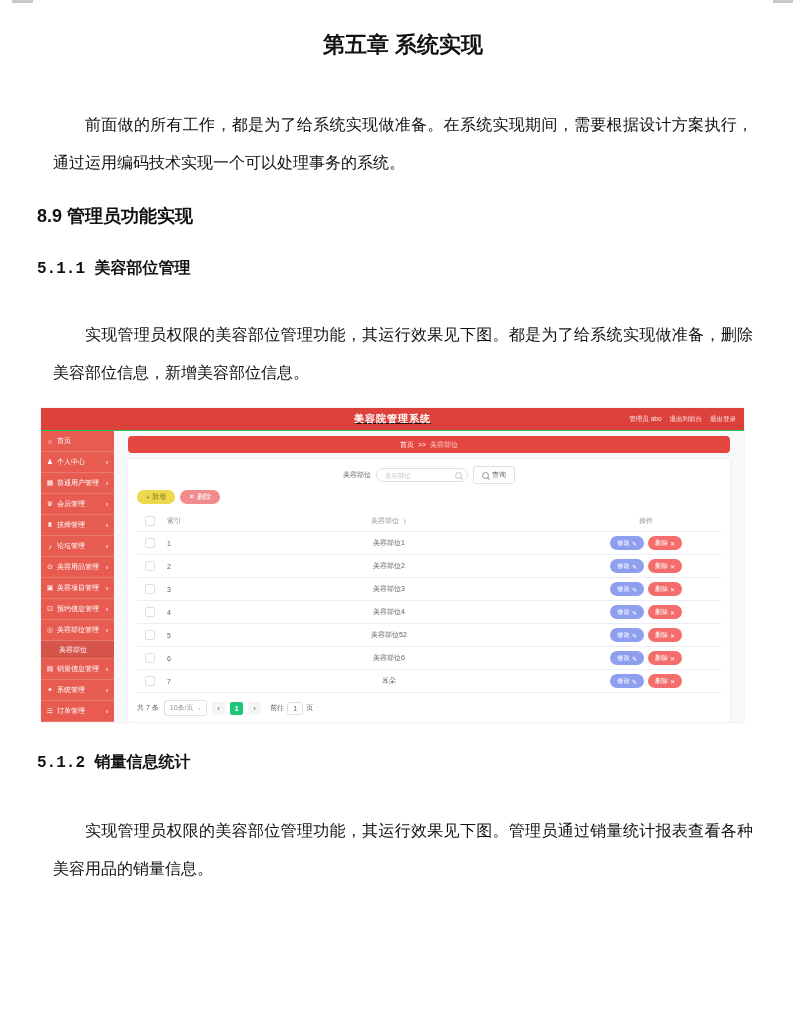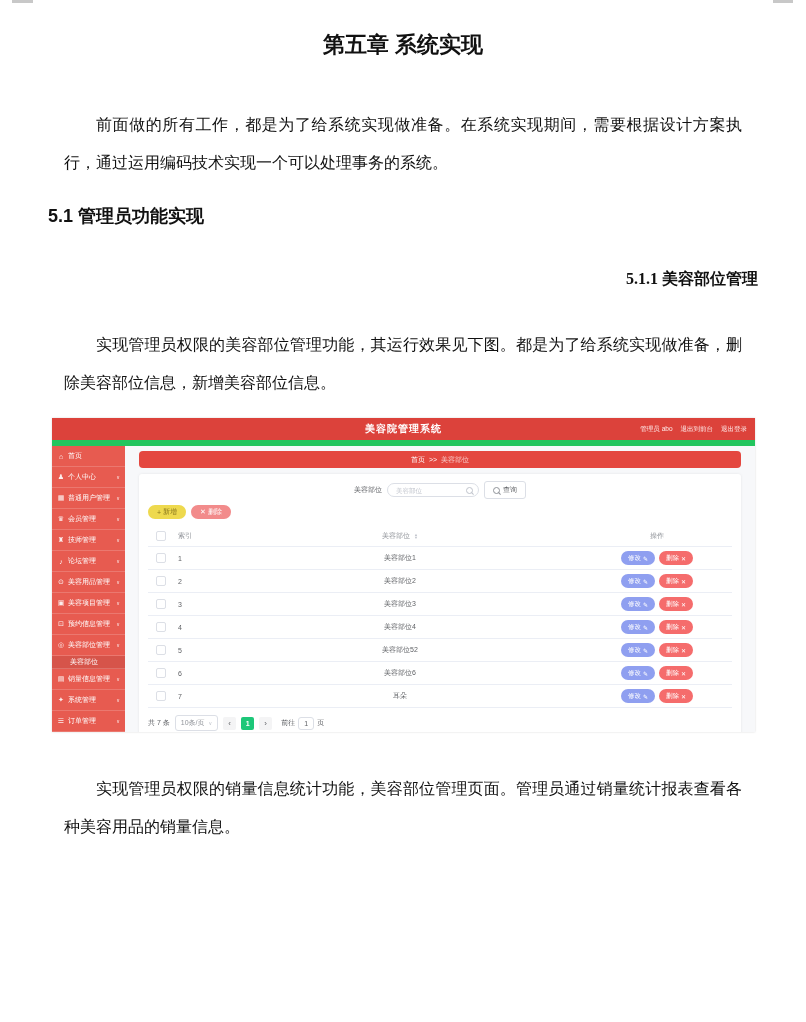--- a/index.html
+++ b/index.html
@@ -1,39 +1,39 @@
 <!DOCTYPE html>
 <html><head>
 <meta charset="utf-8">
 <style>
   html,body{margin:0;padding:0;background:#fff;}
   .sheet{position:relative;width:806px;height:1022px;background:#fff;overflow:hidden;
          font-family:"Liberation Serif","DejaVu Serif",serif;color:#111;}
   .mark{position:absolute;top:0;height:3px;background:#c8c8c8;}
   .mark.l{left:12px;width:21px;}
   .mark.r{right:13px;width:20px;}
-  .content{padding:0 48px;}
+  .content{padding:0 37px;}
   h1.chapter{margin:30px 0 0;text-align:center;font-size:22px;line-height:30px;
              font-family:"Liberation Sans","DejaVu Sans",sans-serif;font-weight:700;}
   p.body{margin:16px;font-size:16px;line-height:38px;text-align:justify;text-indent:2em;}
   p.p1{margin-top:46px;}
   h2.sec{margin:22px 0 0;font-size:18px;line-height:24px;
          font-family:"Liberation Sans","DejaVu Sans",sans-serif;font-weight:700;}
-  h3.sec{margin:40px 0 0;font-size:16px;line-height:22px;
-         font-family:Liberation Serif, serif;font-weight:700;text-align:right;}
+  h3.sec{margin:30px 0 0;font-size:16px;line-height:22px;
+         font-family:Liberation Mono, monospace;font-weight:700;}
   p.p2{margin-top:36px;}
   .caption{margin:14px 0 0;text-align:center;font-size:14px;line-height:18px;}
   p.p3{margin-top:38px;}
 
   
   .shot{margin:10px 0 0 4px;width:703px;height:314px;background:#f7f8fa;
         font-family:"Liberation Sans","DejaVu Sans",sans-serif;box-shadow:0 0 2px rgba(0,0,0,.15);
         display:flex;flex-direction:column;overflow:hidden;}
   .app-header{height:22px;background:#dc423b;display:flex;align-items:center;justify-content:center;
-              position:relative;border-bottom:6px solid #22c55e;flex:0 0 auto;}
+              position:relative;border-bottom:1px solid #22c55e;flex:0 0 auto;text-decoration:underline;}
   .app-title{color:#fff;font-size:10px;font-weight:700;letter-spacing:1px;}
   .hdr-right{position:absolute;right:8px;top:0;height:22px;display:flex;align-items:center;gap:8px;
              color:#ffeceb;font-size:6.5px;}
   .app-body{flex:1;display:flex;min-height:0;}
   .sidebar{width:73px;background:#e75b50;flex:0 0 auto;display:flex;flex-direction:column;}
   .side-item{height:20px;display:flex;align-items:center;padding:0 5px;gap:3px;color:#fff;font-size:7px;
              border-bottom:1px solid rgba(255,255,255,.18);cursor:pointer;flex:0 0 auto;}
   .icn{width:8px;font-size:7px;opacity:.9;text-align:center;flex:0 0 auto;}
   .side-label{flex:1;white-space:nowrap;overflow:hidden;}
   .chev{font-size:5px;opacity:.85;}
@@ -95,21 +95,21 @@
 </head>
 <body>
 
 <div class="sheet">
   <div class="mark l"></div>
   <div class="mark r"></div>
 
   <div class="content">
     <h1 class="chapter">第五章 系统实现</h1>
     <p class="body p1">前面做的所有工作，都是为了给系统实现做准备。在系统实现期间，需要根据设计方案执行，通过运用编码技术实现一个可以处理事务的系统。</p>
-    <h2 class="sec">5.1 管理员功能实现</h2>
+    <h2 class="sec">8.9 管理员功能实现</h2>
     <h3 class="sec">5.1.1 美容部位管理</h3>
     <p class="body p2">实现管理员权限的美容部位管理功能，其运行效果见下图。都是为了给系统实现做准备，删除美容部位信息，新增美容部位信息。</p>
 
     <div class="shot">
       <div class="app-header">
         <span class="app-title">美容院管理系统</span>
         <span class="hdr-right">
           <span>管理员 abo</span>
           <span>退出到前台</span>
           <span>退出登录</span>
@@ -284,15 +284,16 @@
                 <span>前往</span>
                 <input class="j-input" value="1" style="">
                 <span>页</span>
               </span>
             </div>
           </div>
         </div>
       </div>
     </div>
 
-    <p class="body p3">实现管理员权限的销量信息统计功能，美容部位管理页面。管理员通过销量统计报表查看各种美容用品的销量信息。</p>
+    <h3 class="sec">5.1.2 销量信息统计</h3>
+    <p class="body p3">实现管理员权限的美容部位管理功能，其运行效果见下图。管理员通过销量统计报表查看各种美容用品的销量信息。</p>
   </div>
 </div>
 
 </body></html>

